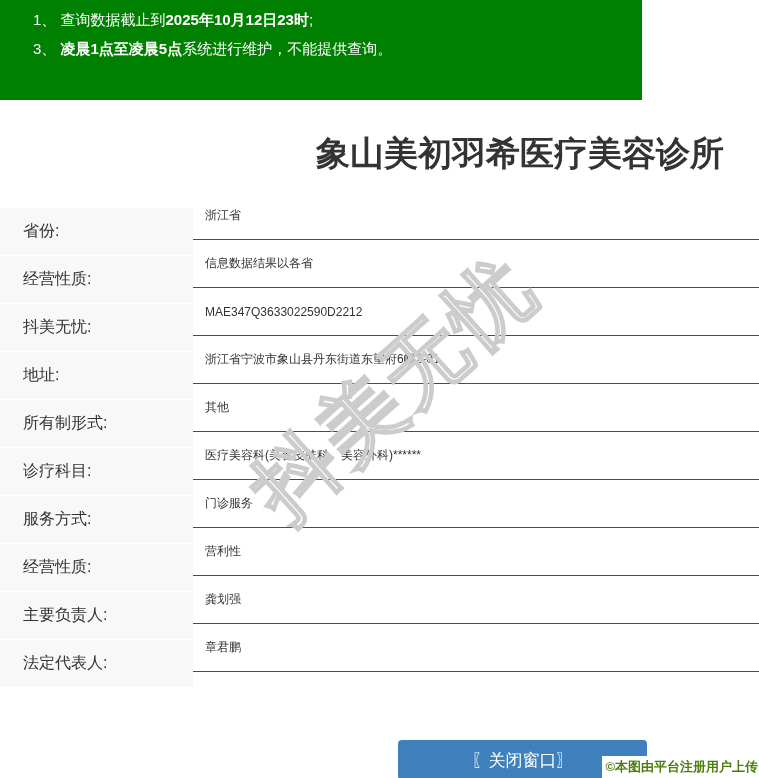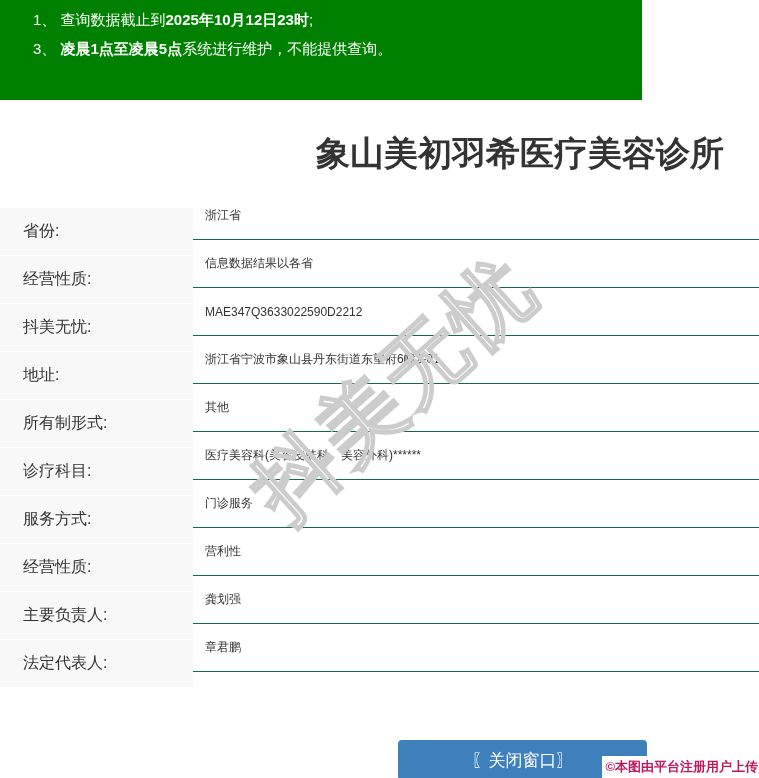--- a/index.html
+++ b/index.html
@@ -61,21 +61,21 @@
     background: #3e80bc; border: none; border-radius: 4px;
     color: #ffffff; font-size: 17px; font-family: "Liberation Sans", sans-serif;
     display: flex; align-items: center; justify-content: center;
     cursor: pointer; z-index: 2;
   }
 
   
   .copyright {
     position: absolute; right: 1px; bottom: 0; z-index: 6;
     background: #ffffff; padding: 2px 0 2px 3px;
-    font-size: 13px; font-weight: bold; color: #be185d; white-space: nowrap;
+    font-size: 13px; font-weight: bold; color: #4d7c0f; white-space: nowrap;
     text-shadow: -1px 0 #ffffff, 1px 0 #ffffff, 0 -1px #ffffff, 0 1px #ffffff;
   }
 </style>
 </head>
 <body>
 
 <div id="page">
 
   <div class="banner">
     <div class="line"><span>1、 查询数据截止到</span><span class="seg-bold">2025年10月12日23时</span><span>;</span></div>

